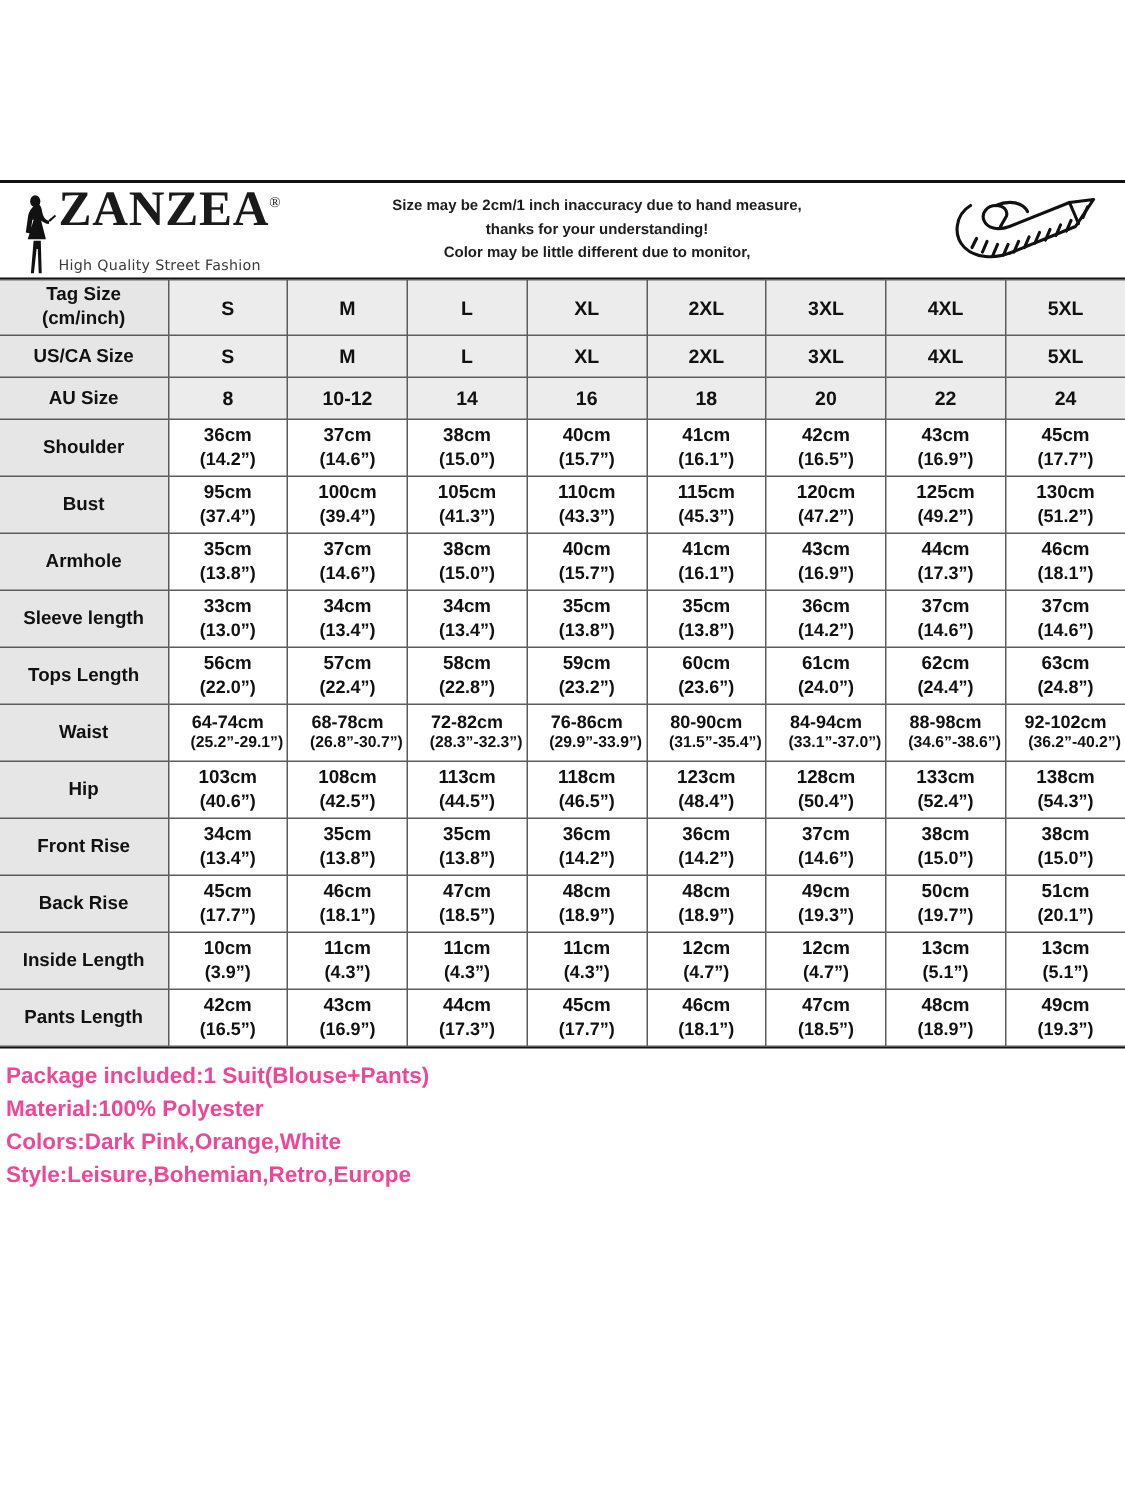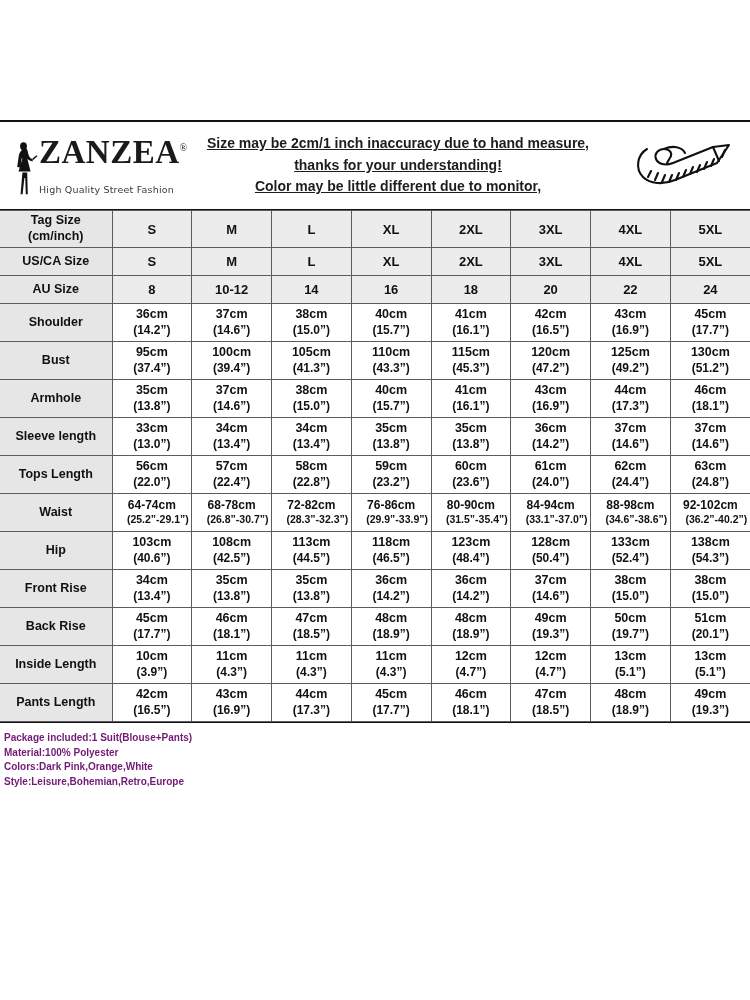--- a/index.html
+++ b/index.html
@@ -22,21 +22,21 @@
     top: 120px;
     width: 750px;
   }
 
   
   .banner {
     display: flex;
     align-items: stretch;
     border-top: 2px solid #111;
     border-bottom: 1px solid #111;
-    height: 90px;
+    height: 66px;
     box-sizing: border-box;
     background: #ffffff;
   }
   .banner-logo {
     width: 178px;
     flex: 0 0 178px;
     display: flex;
     align-items: center;
     padding-left: 12px;
     box-sizing: border-box;
@@ -82,27 +82,26 @@
 
   .banner-note {
     flex: 1 1 auto;
     display: flex;
     flex-direction: column;
     align-items: center;
     justify-content: center;
     padding: 0 6px;
   }
   .banner-note div {
-    font-size: 14px;
+    font-size: 10px;
     font-weight: 600;
     color: #1d1d1d;
     line-height: 1.55;
     text-align: center;
     white-space: nowrap;
-    text-decoration: underline;
   }
 
   .banner-tape {
     width: 132px;
     flex: 0 0 132px;
     display: flex;
     align-items: center;
     justify-content: center;
   }
 
@@ -175,23 +174,23 @@
   tr.tag-row td  { height: 37px; }
   tr.meas-row td { height: 38px; }
 
   
   .footer {
     border-top: 1px solid #111;
     padding: 8px 4px 0 4px;
     box-sizing: border-box;
   }
   .footer div {
-    font-size: 10px;
+    font-size: 15px;
     font-weight: 600;
-    color: #701a75;
+    color: #ec4899;
     line-height: 1.46;
     white-space: nowrap;
   }
 </style>
 </head>
 <body>
 
 <div class="sheet">
 
   <div class="banner">

